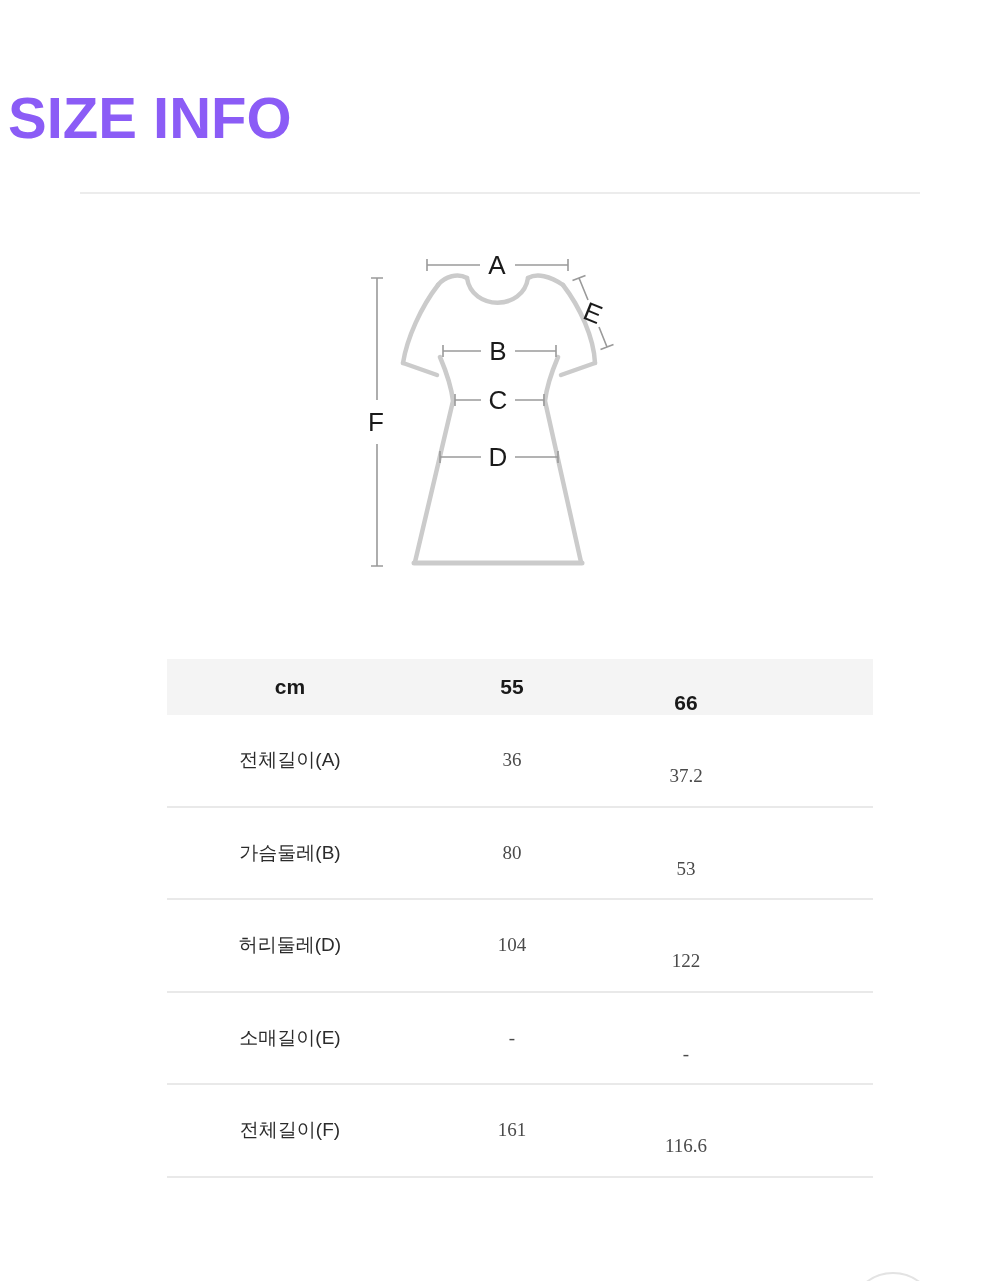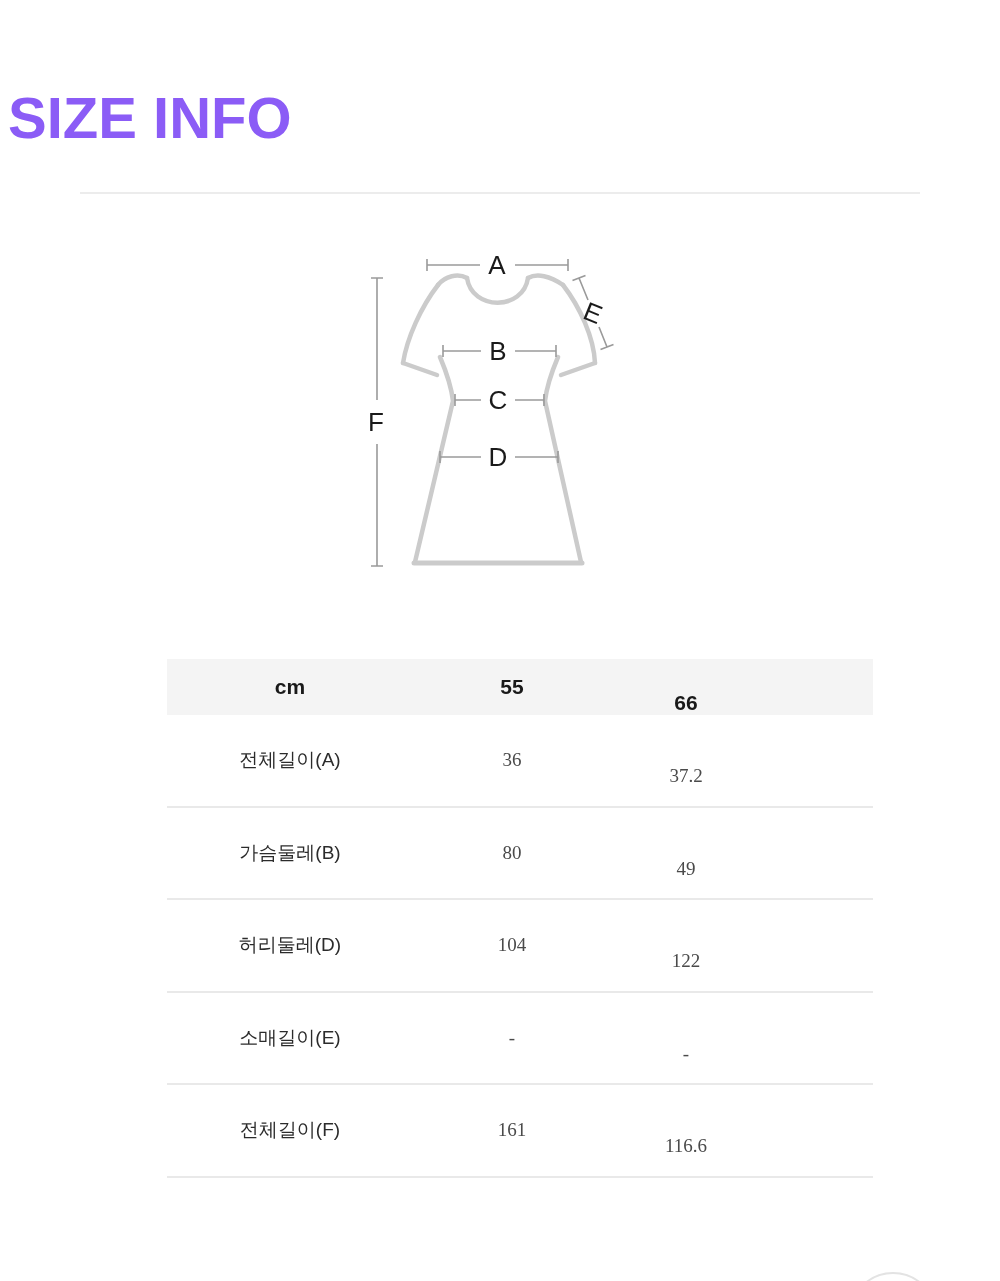--- a/index.html
+++ b/index.html
@@ -146,21 +146,21 @@
     </div>
 
     <div class="trow">
       <div class="cell c1">전체길이(A)</div>
       <div class="cell c2">36</div>
       <div class="cell c3">37.2</div>
     </div>
     <div class="trow">
       <div class="cell c1">가슴둘레(B)</div>
       <div class="cell c2">80</div>
-      <div class="cell c3">49</div>
+      <div class="cell c3">53</div>
     </div>
     <div class="trow">
       <div class="cell c1">허리둘레(D)</div>
       <div class="cell c2">104</div>
       <div class="cell c3">122</div>
     </div>
     <div class="trow">
       <div class="cell c1">소매길이(E)</div>
       <div class="cell c2">-</div>
       <div class="cell c3">-</div>

